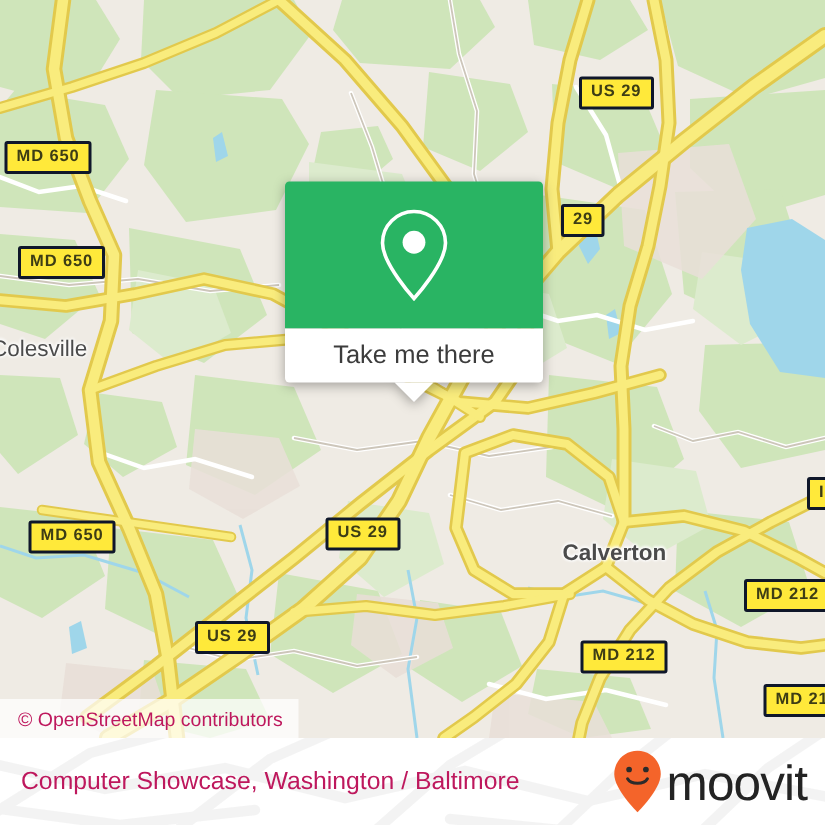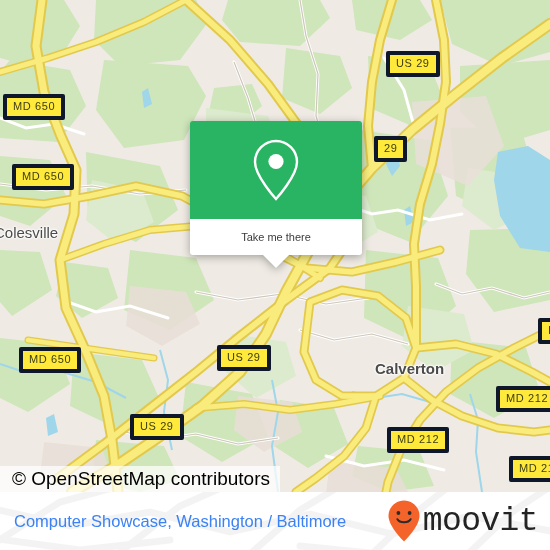--- a/index.html
+++ b/index.html
@@ -27,25 +27,25 @@
     height: 492px;
     overflow: hidden;
     background: #efebe4;
   }
   #map-svg { position: absolute; left: 0; top: 0; }
 
   
   .shield {
     position: absolute;
     background: #ffe93a;
-    border: 4px solid #0f172a;
+    border: 2px solid #0f172a;
     border-radius: 2px;
     color: #3d3d15;
     font-family: "Liberation Sans", sans-serif;
-    font-weight: normal;
+    font-weight: bold;
     font-size: 11px;
     letter-spacing: 0.6px;
     line-height: 1;
     padding: 3px 6px 4px 6px;
     white-space: nowrap;
     box-sizing: border-box;
   }
 
   
   .place-label {
@@ -82,21 +82,21 @@
     position: relative;
     height: 36px;
     background: #ffffff;
     border-radius: 0 0 3px 3px;
     display: flex;
     align-items: center;
     justify-content: center;
   }
   #popup-foot-label {
     color: #3c3c3c;
-    font-size: 11px;
+    font-size: 17px;
     font-family: "Liberation Sans", sans-serif;
   }
   #popup-tail {
     position: absolute;
     left: 50%;
     bottom: -13px;
     margin-left: -13px;
     width: 0; height: 0;
     border-left: 13px solid transparent;
     border-right: 13px solid transparent;
@@ -106,22 +106,22 @@
   
   #osm-bar {
     position: absolute;
     left: 0;
     top: 466px;
     height: 26px;
     padding: 0 10px 0 12px;
     display: flex;
     align-items: center;
     background: rgba(255,255,255,.72);
-    color: #000000;
-    font-size: 19px;
+    color: #be185d;
+    font-size: 13px;
     font-family: "Liberation Sans", sans-serif;
     white-space: nowrap;
   }
 
   
   #bottom-bar {
     position: absolute;
     left: 0;
     top: 492px;
     width: 550px;
@@ -135,38 +135,38 @@
     width: 550px; height: 58px;
     opacity: .5;
   }
   #bottom-title {
     position: absolute;
     left: 14px;
     top: 0;
     height: 58px;
     display: flex;
     align-items: center;
-    color: #3b82f6;
+    color: #be185d;
     font-size: 16.5px;
     font-family: "Liberation Sans", sans-serif;
     white-space: nowrap;
   }
   #brand {
     position: absolute;
     right: 12px;
     top: 0;
     height: 58px;
     display: flex;
     align-items: center;
     gap: 2px;
   }
   #brand-text {
     color: #232323;
     font-size: 33px;
-    font-family: Liberation Mono, monospace;
+    font-family: Liberation Sans, sans-serif;
     font-weight: normal;
     letter-spacing: -0.6px;
     line-height: 1;
   }
 </style>
 </head>
 <body>
 
 <div id="app">
 

